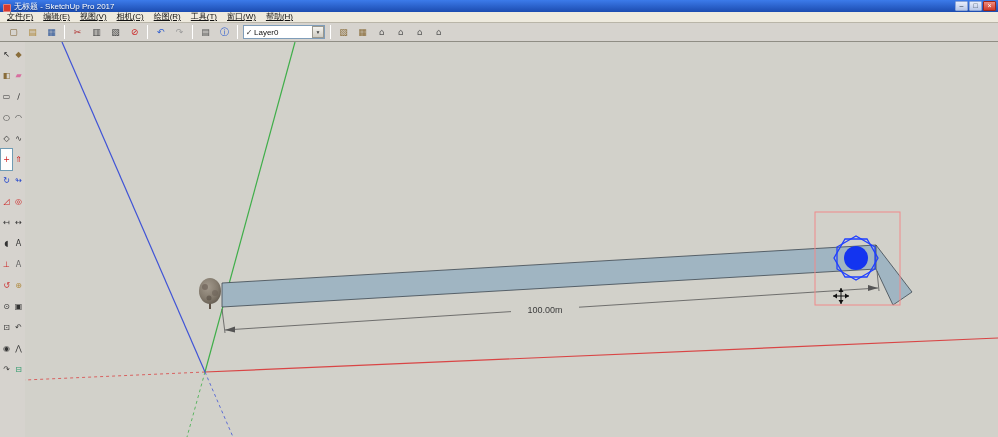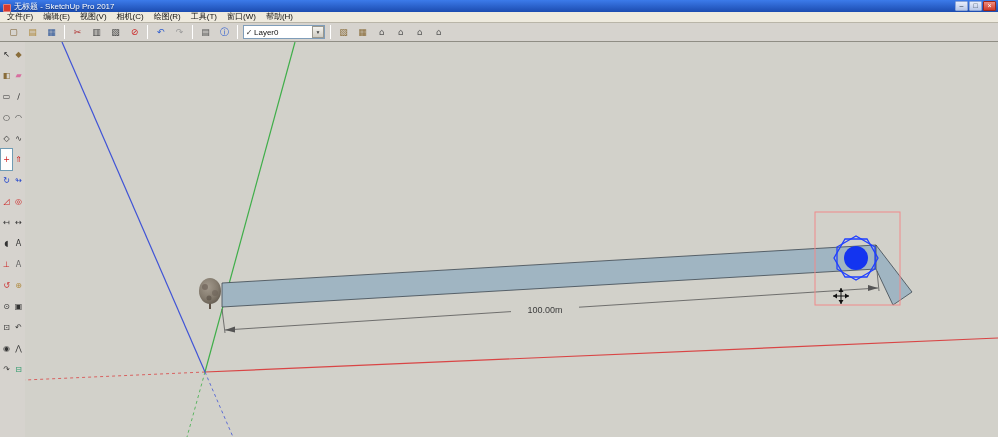--- a/index.html
+++ b/index.html
@@ -32,21 +32,21 @@
     border: 1px solid #8da6d8; background: linear-gradient(#e8eefb,#b9c8e8);
     color: #234; padding: 0; cursor: default; border-radius: 1px;
   }
   .wbtn.close { background: linear-gradient(#ef8c7f,#cf3a2a); color: #fff; border-color: #a02718; }
   
   .menubar {
     height: 11px; background: #eeeade;
     border-bottom: 1px solid #b9b5a8;
     display: flex; align-items: center; padding-left: 2px;
   }
-  .menu-item { padding: 0 5px; color: #111; line-height: 10px; white-space: nowrap; }
+  .menu-item { padding: 0 5px; color: #111; line-height: 10px; white-space: nowrap; text-decoration: underline; }
   
   .toolbar {
     height: 19px; background: #d6d3ce;
     border-bottom: 1px solid #8f8d84;
     display: flex; align-items: center; padding-left: 4px;
   }
   .tb-group { display: flex; align-items: center; }
   .tb-btn {
     width: 17px; height: 16px; padding: 0; margin: 0 1px;
     background: transparent; border: 1px solid transparent;

